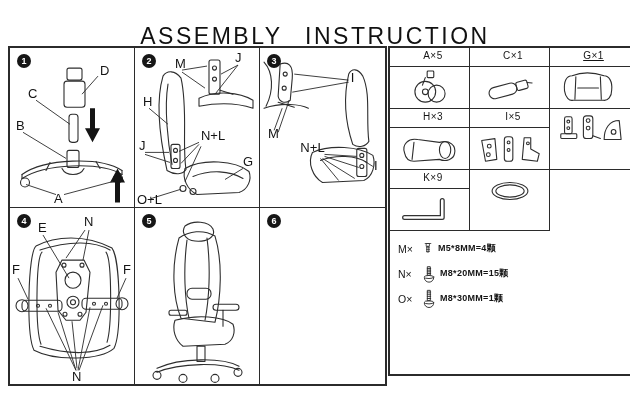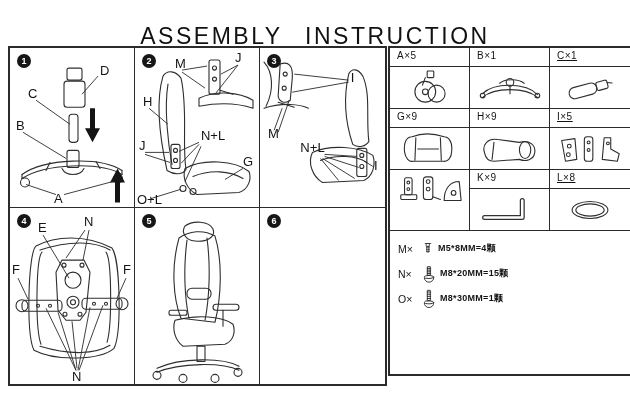--- a/index.html
+++ b/index.html
@@ -21,21 +21,21 @@
   .step svg{position:absolute;left:0;top:0;width:100%;height:100%;}
   .step svg *{vector-effect:non-scaling-stroke;}
   .d{stroke:#2e2e2e;stroke-width:1.1;fill:none;stroke-linecap:round;stroke-linejoin:round;}
   .ld{stroke:#2a2a2a;stroke-width:0.9;fill:none;}
   .fillb{fill:#141414;stroke:none;}
   .step svg text{font-family:"Liberation Sans",sans-serif;font-size:13px;fill:#141414;stroke:none;}
   
   .parts-panel{position:absolute;left:388px;top:46px;width:240px;height:326px;
                border:2px solid #2b2b2b;background:#fff;}
   .parts-grid{display:grid;grid-template-columns:1fr 1fr 1fr;}
-  .part-cell{border-right:1.2px solid #2b2b2b;border-bottom:1.2px solid #2b2b2b;height:60px;}
+  .part-cell{border-right:1.2px solid #2b2b2b;border-bottom:1.2px solid #2b2b2b;height:60px;text-align:center;}
   .part-cell:nth-child(3n){border-right:none;text-decoration:underline;}
   .part-label{height:16px;border-bottom:1.2px solid #2b2b2b;font-size:10px;
               padding:2px 0 0 7px;letter-spacing:0.5px;}
   .part-fig{height:41px;display:flex;align-items:center;justify-content:center;}
   .part-fig svg{width:66px;height:38px;}
   .part-fig svg *{vector-effect:non-scaling-stroke;}
   
   .hardware{padding:5px 4px 0 8px;}
   .hw-row{display:flex;align-items:center;height:25px;gap:5px;}
   .hw-prefix{font-size:10.5px;width:20px;}
@@ -226,65 +226,51 @@
           <svg viewBox="0 0 70 40">
         <rect class="d" x="32" y="2" width="7" height="7" rx="1"></rect>
         <path class="d" d="M30,9 L27,17"></path>
         <circle class="d" cx="30" cy="24" r="11"></circle>
         <circle class="d" cx="42" cy="26" r="9"></circle>
         <circle class="d" cx="30" cy="24" r="3"></circle>
       </svg>
         </div>
     </div>
 
-    <div class="part-cell">
-      <div class="part-label">B×1</div>
-      <div class="part-fig">
-          <svg viewBox="0 0 70 40">
-        <circle class="d" cx="35" cy="14" r="4"></circle>
-        <path class="d" d="M6,26 C18,14 52,14 64,27"></path>
-        <path class="d" d="M6,30 C18,19 52,19 64,30"></path>
-        <path class="d" d="M24,15 C30,10 44,10 50,15"></path>
-        <line class="d" x1="35" y1="18" x2="35" y2="26"></line>
-        <circle class="d" cx="6" cy="28" r="2.5"></circle>
-        <circle class="d" cx="64" cy="28" r="2.5"></circle>
-      </svg>
-        </div>
-    </div>
 
     <div class="part-cell">
       <div class="part-label">C×1</div>
       <div class="part-fig">
           <svg viewBox="0 0 70 40">
         <g transform="rotate(-15 35 20)">
           <rect class="d" x="12" y="15" width="30" height="12" rx="6"></rect>
           <rect class="d" x="42" y="16" width="12" height="9" rx="2"></rect>
           <line class="d" x1="54" y1="19" x2="59" y2="21"></line>
         </g>
       </svg>
         </div>
     </div>
 
 
 
 
     <div class="part-cell">
-      <div class="part-label">G×9</div>
+      <div class="part-label">G×1</div>
       <div class="part-fig">
           <svg viewBox="0 0 70 40">
         <path class="d" d="M16,7 C10,7 7,13 8,23 C9,30 13,34 17,33 L49,33 C54,34 58,29 58,22 C59,13 55,7 50,7 C38,3 26,3 16,7 Z"></path>
         <path class="d" d="M20,8 L19,32"></path>
         <path class="d" d="M46,8 L47,32"></path>
         <path class="d" d="M22,20 L44,20"></path>
       </svg>
         </div>
     </div>
 
     <div class="part-cell">
-      <div class="part-label">H×9</div>
+      <div class="part-label">H×3</div>
       <div class="part-fig">
           <svg viewBox="0 0 70 40">
         <path class="d" d="M8,24 C5,15 12,8 22,10 L45,13 C56,10 63,16 61,25 C60,31 52,34 45,31 L18,33 C12,33 9,29 8,24 Z"></path>
         <ellipse class="d" cx="51" cy="21" rx="6" ry="9"></ellipse>
         <path class="d" d="M18,13 L16,31"></path>
       </svg>
         </div>
     </div>
 
     <div class="part-cell">
@@ -324,21 +310,20 @@
       <div class="part-label">K×9</div>
       <div class="part-fig">
           <svg viewBox="0 0 70 40">
         <path d="M8,28 L48,28 L48,10" fill="none" stroke="#333" stroke-width="5" stroke-linecap="round" stroke-linejoin="round"></path>
         <path d="M8,28 L48,28 L48,10" fill="none" stroke="#fff" stroke-width="2.5" stroke-linecap="round" stroke-linejoin="round"></path>
       </svg>
         </div>
     </div>
 
     <div class="part-cell">
-      <div class="part-label">L×8</div>
       <div class="part-fig">
           <svg viewBox="0 0 70 40">
         <ellipse class="d" cx="35" cy="20" rx="19" ry="9"></ellipse>
         <ellipse class="d" cx="35" cy="20" rx="15" ry="6.5"></ellipse>
       </svg>
         </div>
     </div>
   </div>
 
   <div class="hardware">

